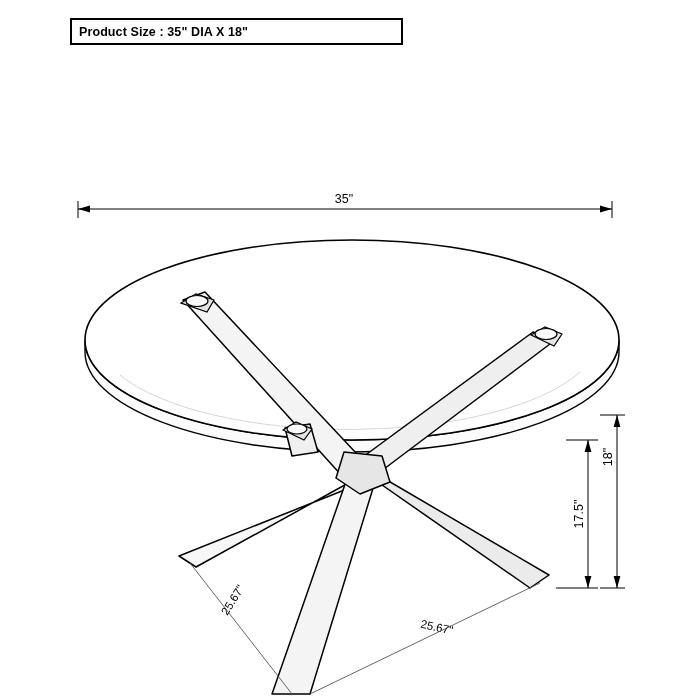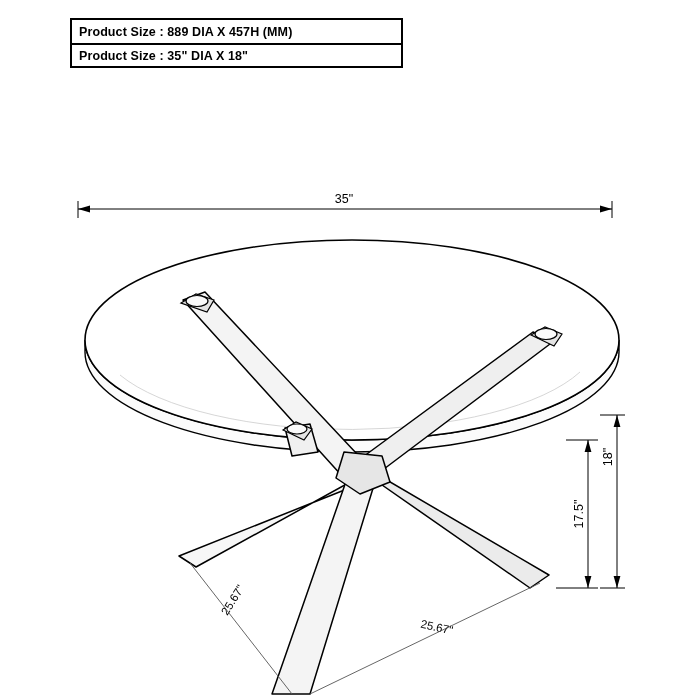--- a/index.html
+++ b/index.html
@@ -58,23 +58,20 @@
   .dim-text-sm {
     font-size: 11.5px;
     font-family: "Liberation Sans", sans-serif;
     fill: #000;
   }
 </style>
 </head>
 <body>
 
 <div id="spec-table">
-  <div class="spec-row">
-    <span>Product Size : 889 DIA X 457H (MM)</span>
-  </div>
   <div class="spec-row">
     <span>Product Size : 35" DIA X 18"</span>
   </div>
 </div>
 
 <svg id="drawing" viewBox="0 0 700 700">
 
   <g stroke="#000" stroke-width="1" fill="none">
     <line x1="78" y1="201" x2="78" y2="218"></line>
     <line x1="612" y1="201" x2="612" y2="218"></line>

